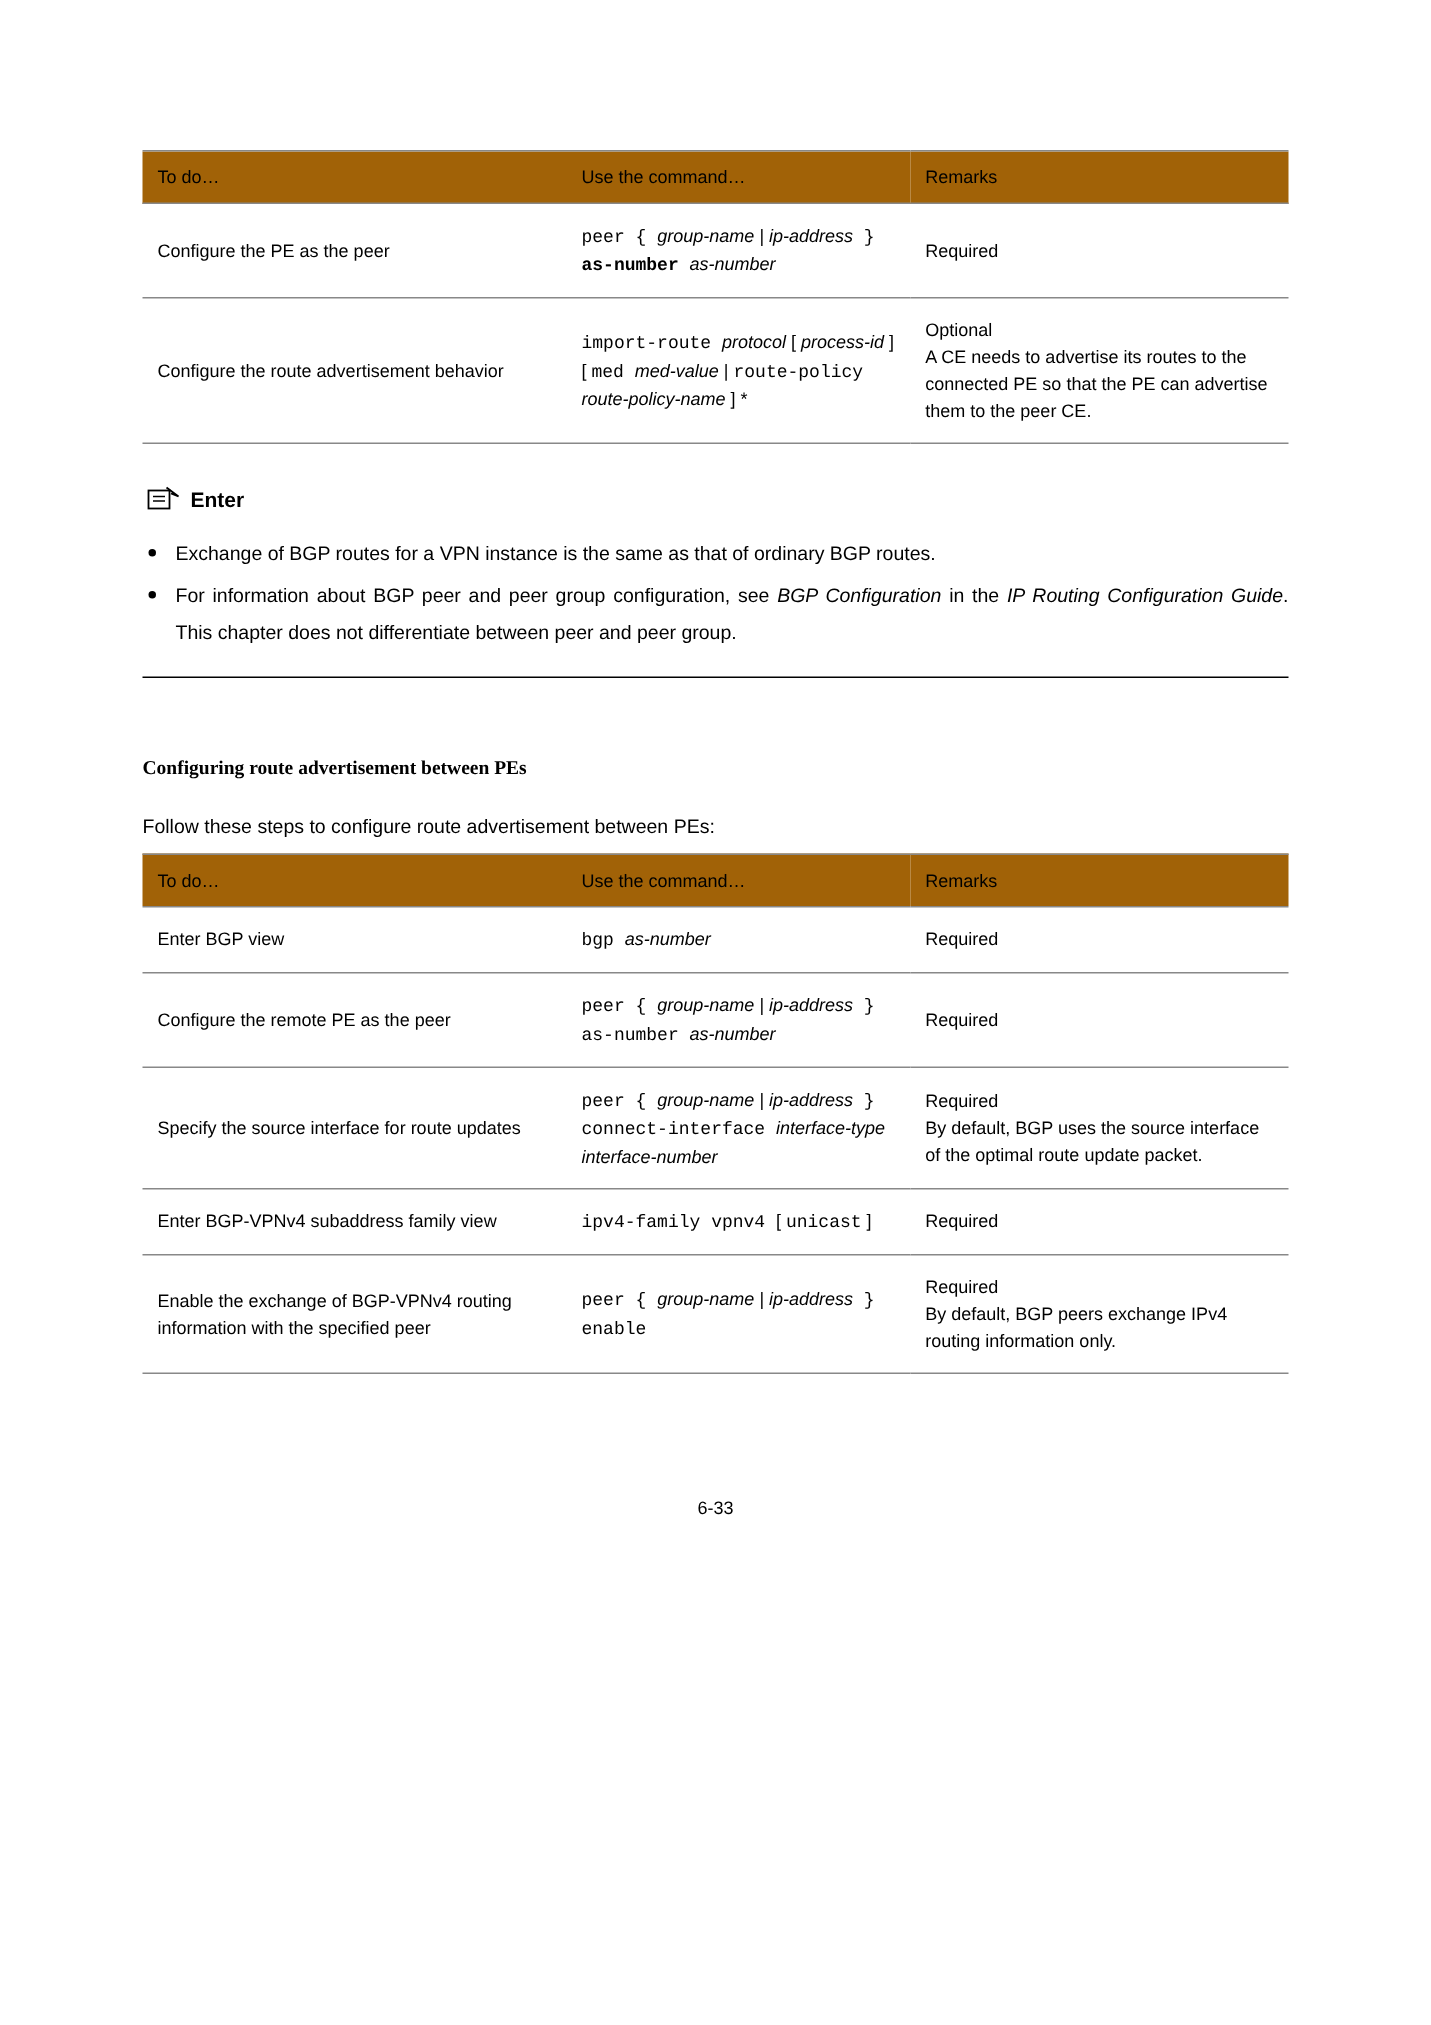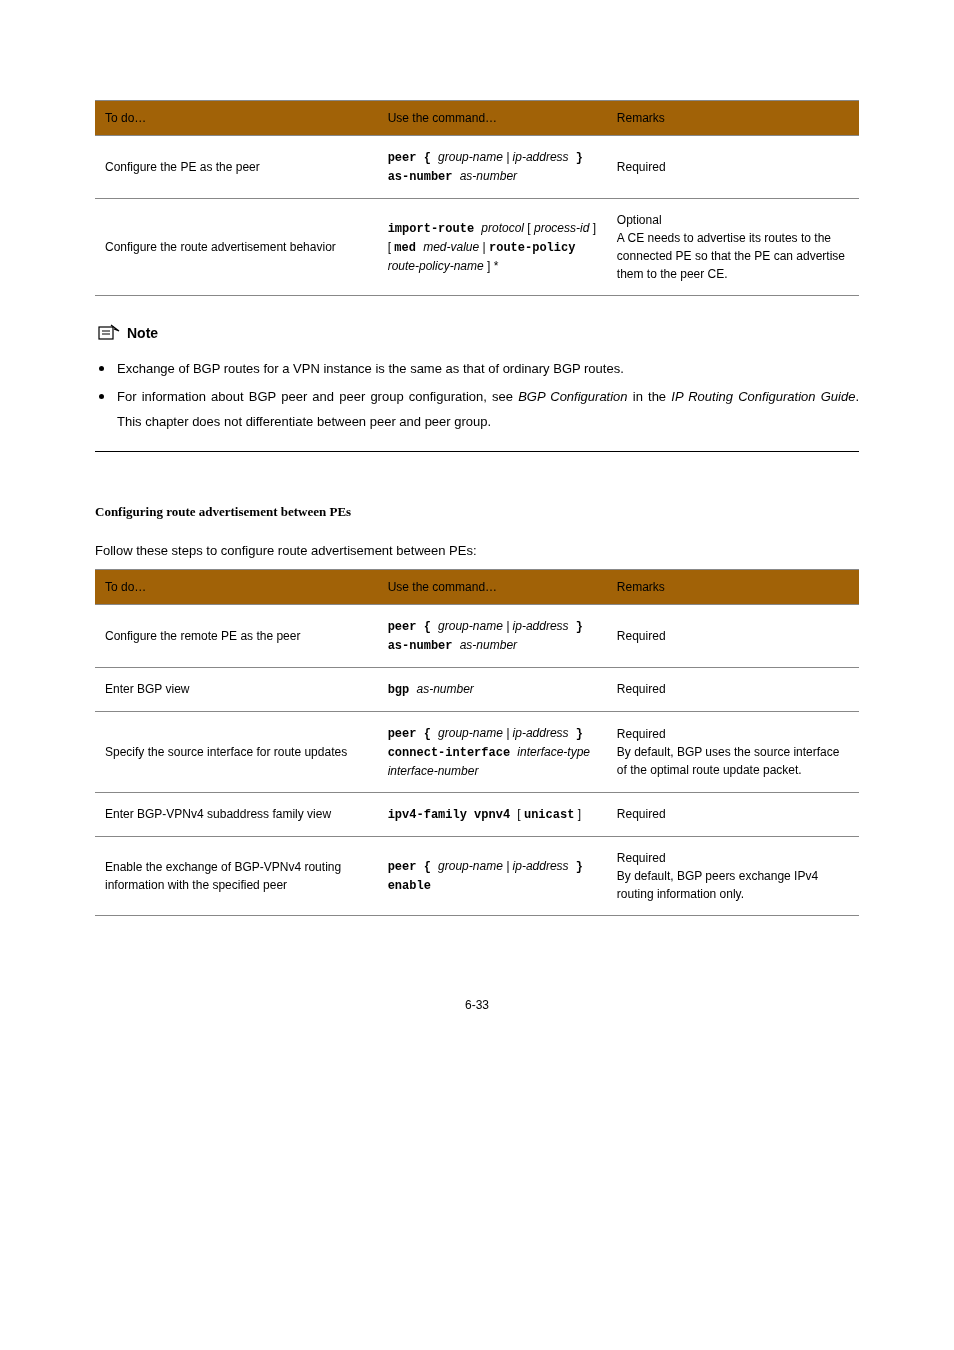--- a/index.html
+++ b/index.html
@@ -80,21 +80,21 @@
       margin-bottom: 20px;
       margin-top: 40px;
       font-family: Liberation Serif, serif;
     }
     .steps-intro {
       margin-bottom: 8px;
       font-size: 13px;
     }
     .mono {
       font-family: "Courier New", monospace;
-      font-weight: bold;
+      font-weight: normal;
     }
     .page-num {
       text-align: center;
       margin-top: 80px;
       font-size: 12px;
     }
   </style>
 </head>
 <body>
 
@@ -126,48 +126,48 @@
 <div class="note-section">
   <div class="note-header">
     <span class="note-icon">
       <svg width="26" height="20" viewBox="0 0 26 20">
         <rect x="4" y="6" width="14" height="12" fill="none" stroke="#000" stroke-width="1.2"></rect>
         <line x1="7" y1="10" x2="15" y2="10" stroke="#000" stroke-width="1"></line>
         <line x1="7" y1="13" x2="15" y2="13" stroke="#000" stroke-width="1"></line>
         <path d="M 16 4 L 24 10 L 19 8" fill="none" stroke="#000" stroke-width="1.2"></path>
       </svg>
     </span>
-    <span class="note-label">Note</span>
+    <span class="note-label">Enter</span>
   </div>
   <ul class="note-list">
     <li>Exchange of BGP routes for a VPN instance is the same as that of ordinary BGP routes.</li>
     <li>For information about BGP peer and peer group configuration, see <span class="italic">BGP Configuration</span> in the <span class="italic">IP Routing Configuration Guide</span>. This chapter does not differentiate between peer and peer group.</li>
   </ul>
 </div>
 
 <div class="section-title">Configuring route advertisement between PEs</div>
 <div class="steps-intro">Follow these steps to configure route advertisement between PEs:</div>
 
 <table>
   <thead>
     <tr>
       <th class="col1">To do…</th>
       <th class="col2">Use the command…</th>
       <th class="col3">Remarks</th>
     </tr>
   </thead>
   <tbody>
     <tr>
-      <td>Configure the remote PE as the peer</td>
-      <td><span class="mono">peer </span><span class="mono">{ </span><span class="italic">group-name | ip-address</span><span class="mono"> }</span><span class="mono"> as-number </span><span class="italic">as-number</span></td>
+      <td>Enter BGP view</td>
+      <td><span class="mono">bgp </span><span class="italic">as-number</span></td>
       <td>Required</td>
     </tr>
     <tr>
-      <td>Enter BGP view</td>
-      <td><span class="mono">bgp </span><span class="italic">as-number</span></td>
+      <td>Configure the remote PE as the peer</td>
+      <td><span class="mono">peer </span><span class="mono">{ </span><span class="italic">group-name | ip-address</span><span class="mono"> }</span><span class="mono"> as-number </span><span class="italic">as-number</span></td>
       <td>Required</td>
     </tr>
     <tr>
       <td>Specify the source interface for route updates</td>
       <td><span class="mono">peer </span><span class="mono">{ </span><span class="italic">group-name | ip-address</span><span class="mono"> }</span><span class="mono"> connect-interface </span><span class="italic">interface-type interface-number</span></td>
       <td>
         <div>Required</div>
         <div>By default, BGP uses the source interface of the optimal route update packet.</div>
       </td>
     </tr>

